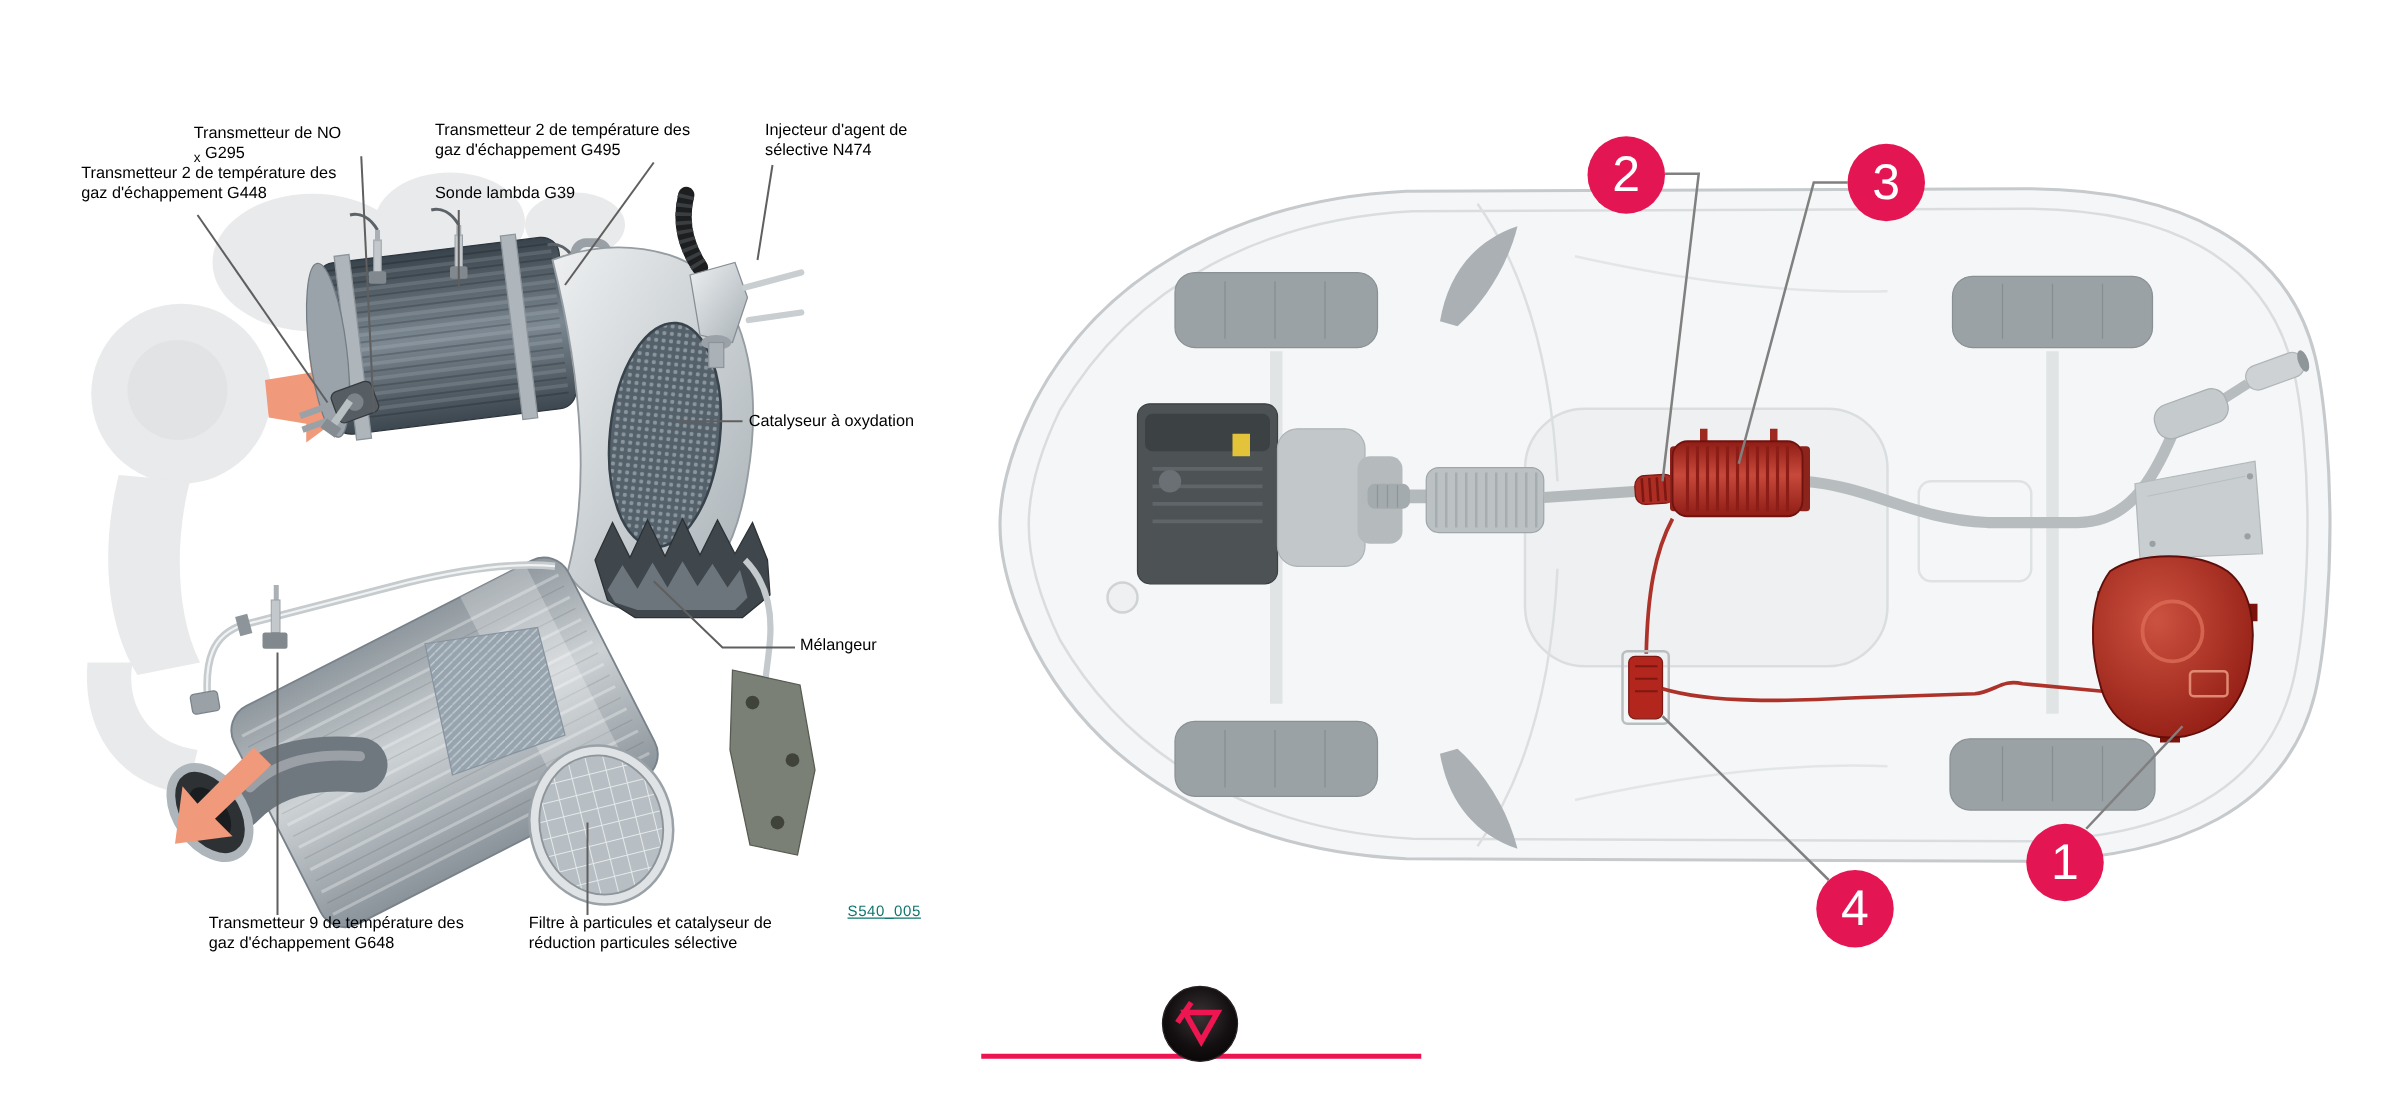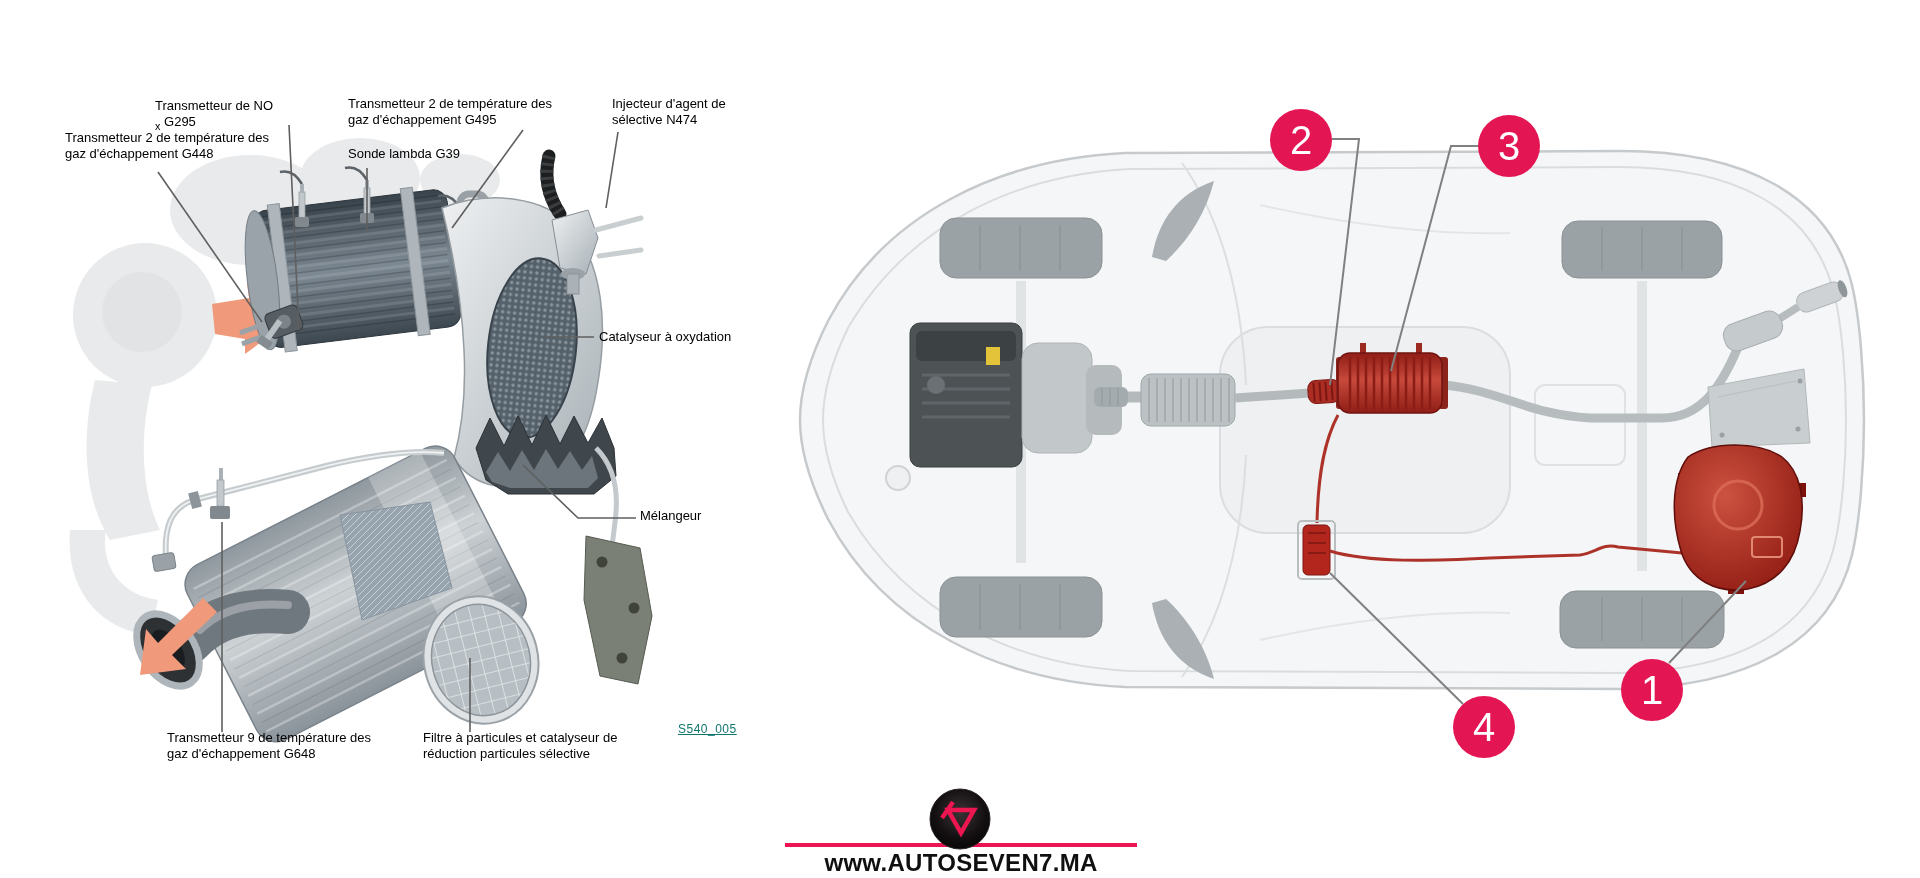--- a/index.html
+++ b/index.html
@@ -355,15 +355,14 @@
           <stop offset=".55" stop-color="#141011"></stop>
           <stop offset="1" stop-color="#000000"></stop>
       </radialGradient>
     </defs>
     <circle cx="32" cy="32" r="30" fill="url(#logoG)" stroke="#2a2224"></circle>
     <g stroke="#ed1651" stroke-width="4.5" fill="none">
       <path d="M20 23 L46 23 L33 46 Z"></path>
       <path d="M14 31 L25 15"></path>
     </g>
   </svg>
-  <div class="brandurl">www.AUTOSEVEN7.MA</div>
 
 </div>
 
 </body></html>

